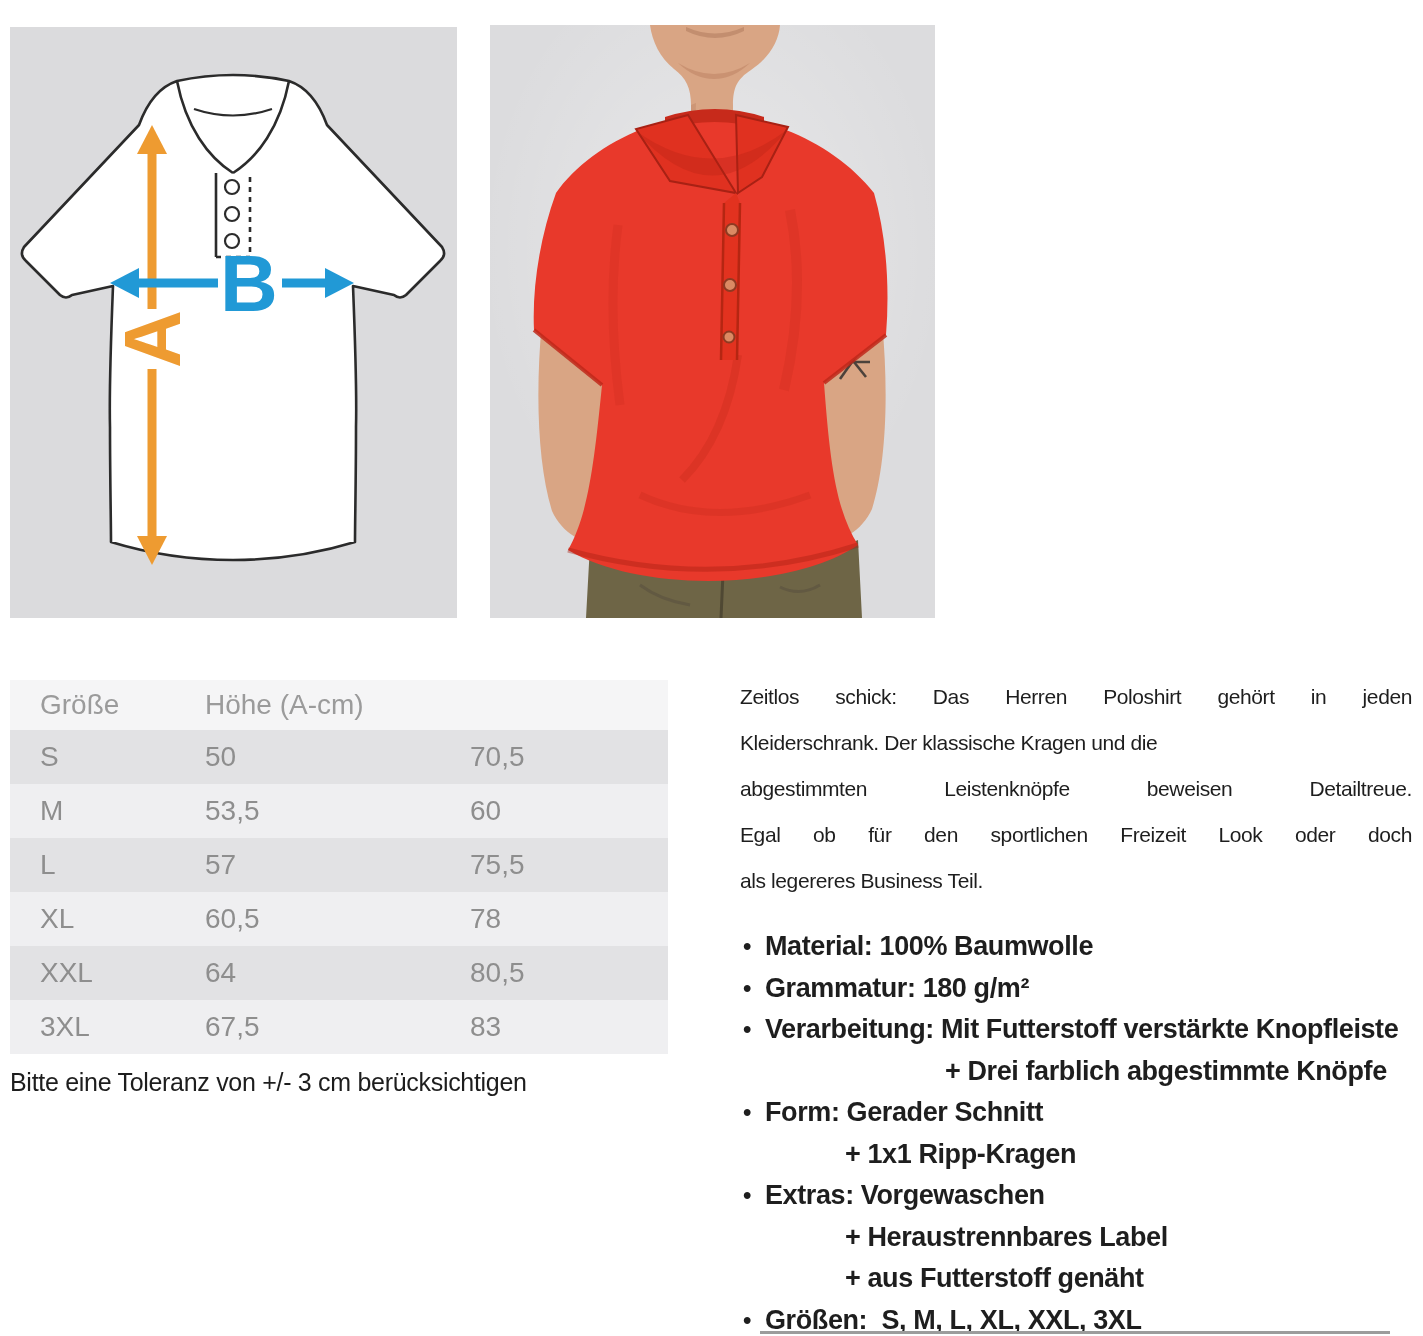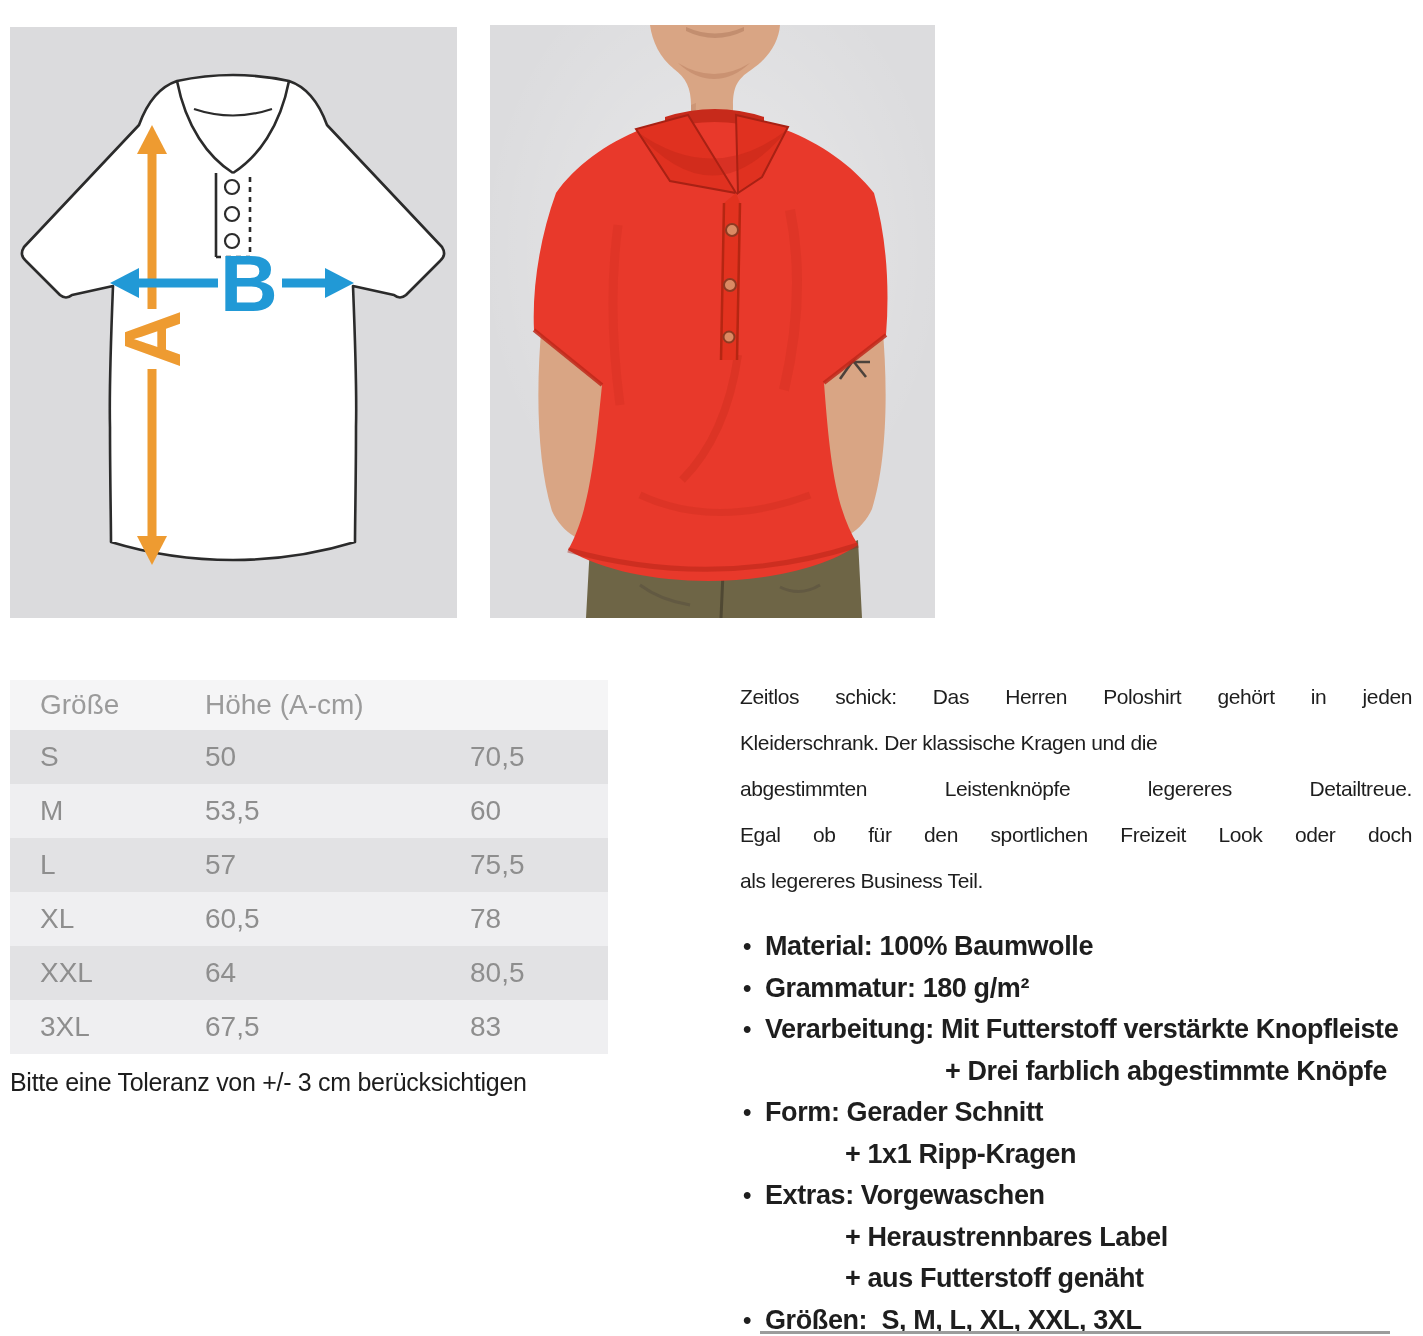--- a/index.html
+++ b/index.html
@@ -6,21 +6,21 @@
   #page{position:relative;width:1423px;height:1336px;background:#ffffff;overflow:hidden;
         font-family:"Liberation Sans",sans-serif;}
 
   
   .imgbox{position:absolute;overflow:hidden;}
   #diagram-box{left:10px;top:27px;width:447px;height:591px;}
   #photo-box{left:490px;top:25px;width:445px;height:593px;}
   .imgbox svg{display:block;width:100%;height:100%;}
 
   
-  #table-wrap{position:absolute;left:10px;top:680px;width:598px;}
+  #table-wrap{position:absolute;left:10px;top:680px;width:658px;}
   .t-row{display:flex;width:100%;}
   .t-head{height:50px;line-height:50px;background:#f5f5f6;color:#9b9b9b;font-size:28px;}
   .t-data{height:54px;line-height:54px;font-size:28px;color:#8e8e8e;}
   .t-odd{background:#e2e2e4;}
   .t-even{background:#efeff1;}
   .c1{width:195px;padding-left:30px;box-sizing:border-box;}
   .c2{width:265px;padding-left:0;box-sizing:border-box;}
   .c3{flex:1;box-sizing:border-box;}
   #size-note{margin-top:14px;font-size:25px;color:#1d1d1d;letter-spacing:-0.3px;}
 
@@ -184,21 +184,21 @@
       <div class="c2">67,5</div>
       <div class="c3">83</div>
     </div>
     <div id="size-note">Bitte eine Toleranz von +/- 3 cm berücksichtigen</div>
   </div>
 
   <div id="desc">
     <div>
       <div class="pline jl">Zeitlos schick: Das Herren Poloshirt gehört in jeden</div>
       <div class="pline">Kleiderschrank. Der klassische Kragen und die</div>
-      <div class="pline jl">abgestimmten Leistenknöpfe legereres Detailtreue.</div>
+      <div class="pline jl">abgestimmten Leistenknöpfe beweisen Detailtreue.</div>
       <div class="pline jl">Egal ob für den sportlichen Freizeit Look oder doch</div>
       <div class="pline">als legereres Business Teil.</div>
     </div>
     <div id="bullets">
       <div class="li dot">Material: 100% Baumwolle</div>
       <div class="li dot">Grammatur: 180 g/m²</div>
       <div class="li dot">Verarbeitung: Mit Futterstoff verstärkte Knopfleiste</div>
       <div class="li sub2">+ Drei farblich abgestimmte Knöpfe</div>
       <div class="li dot">Form: Gerader Schnitt</div>
       <div class="li sub">+ 1x1 Ripp-Kragen</div>

